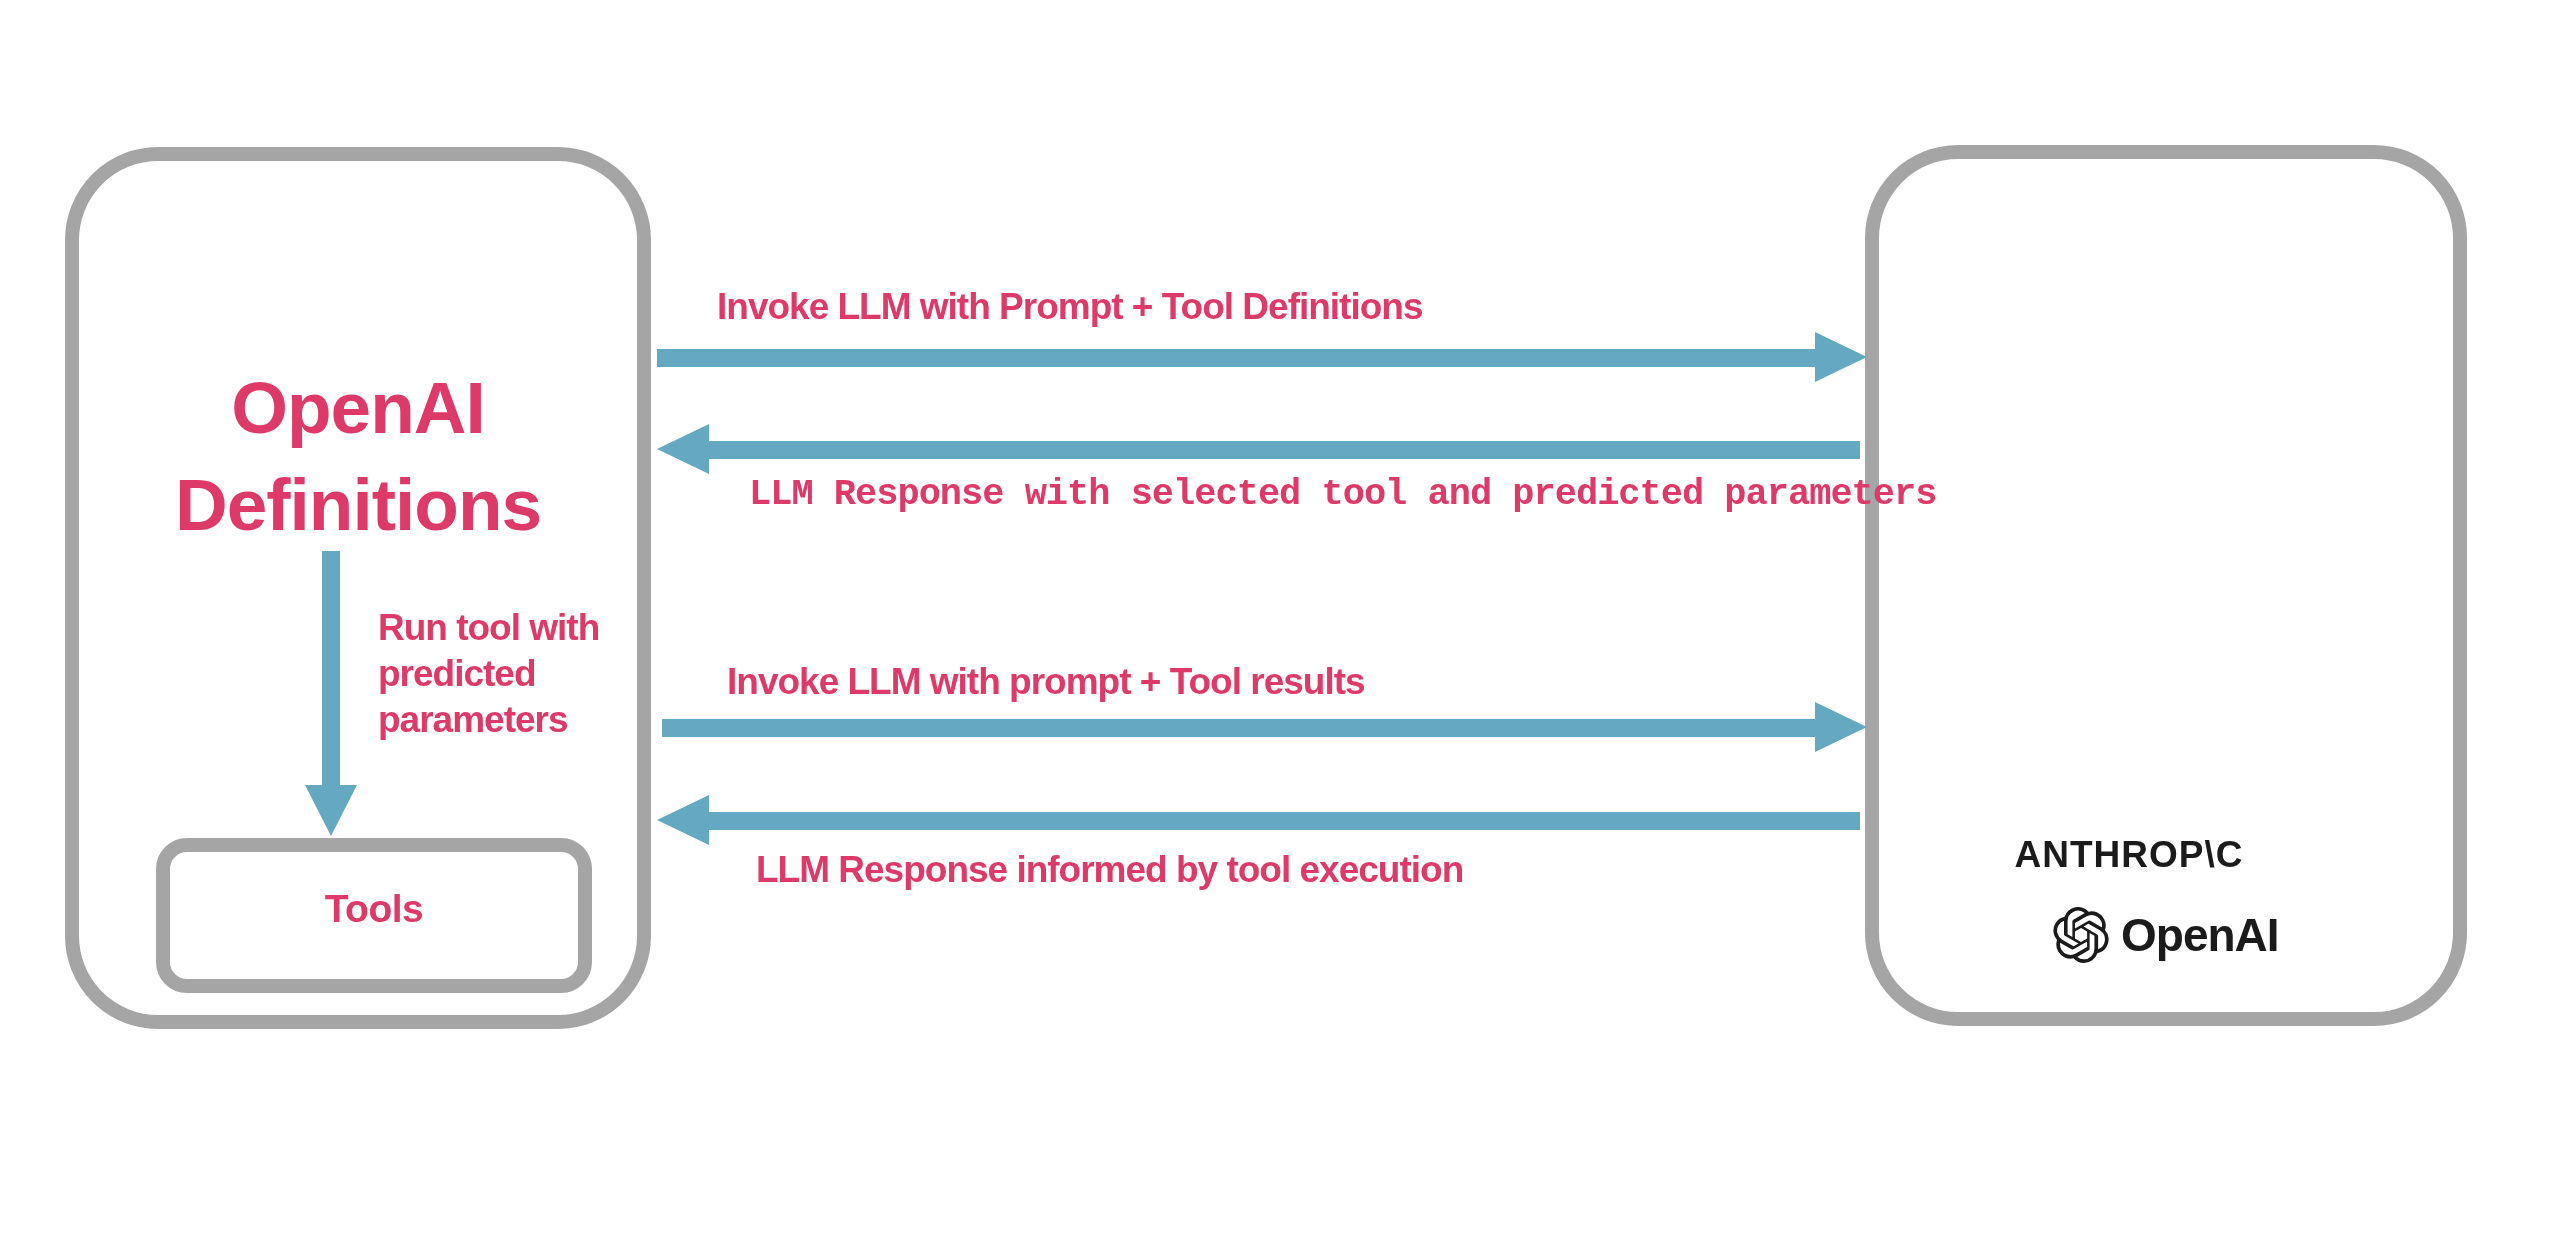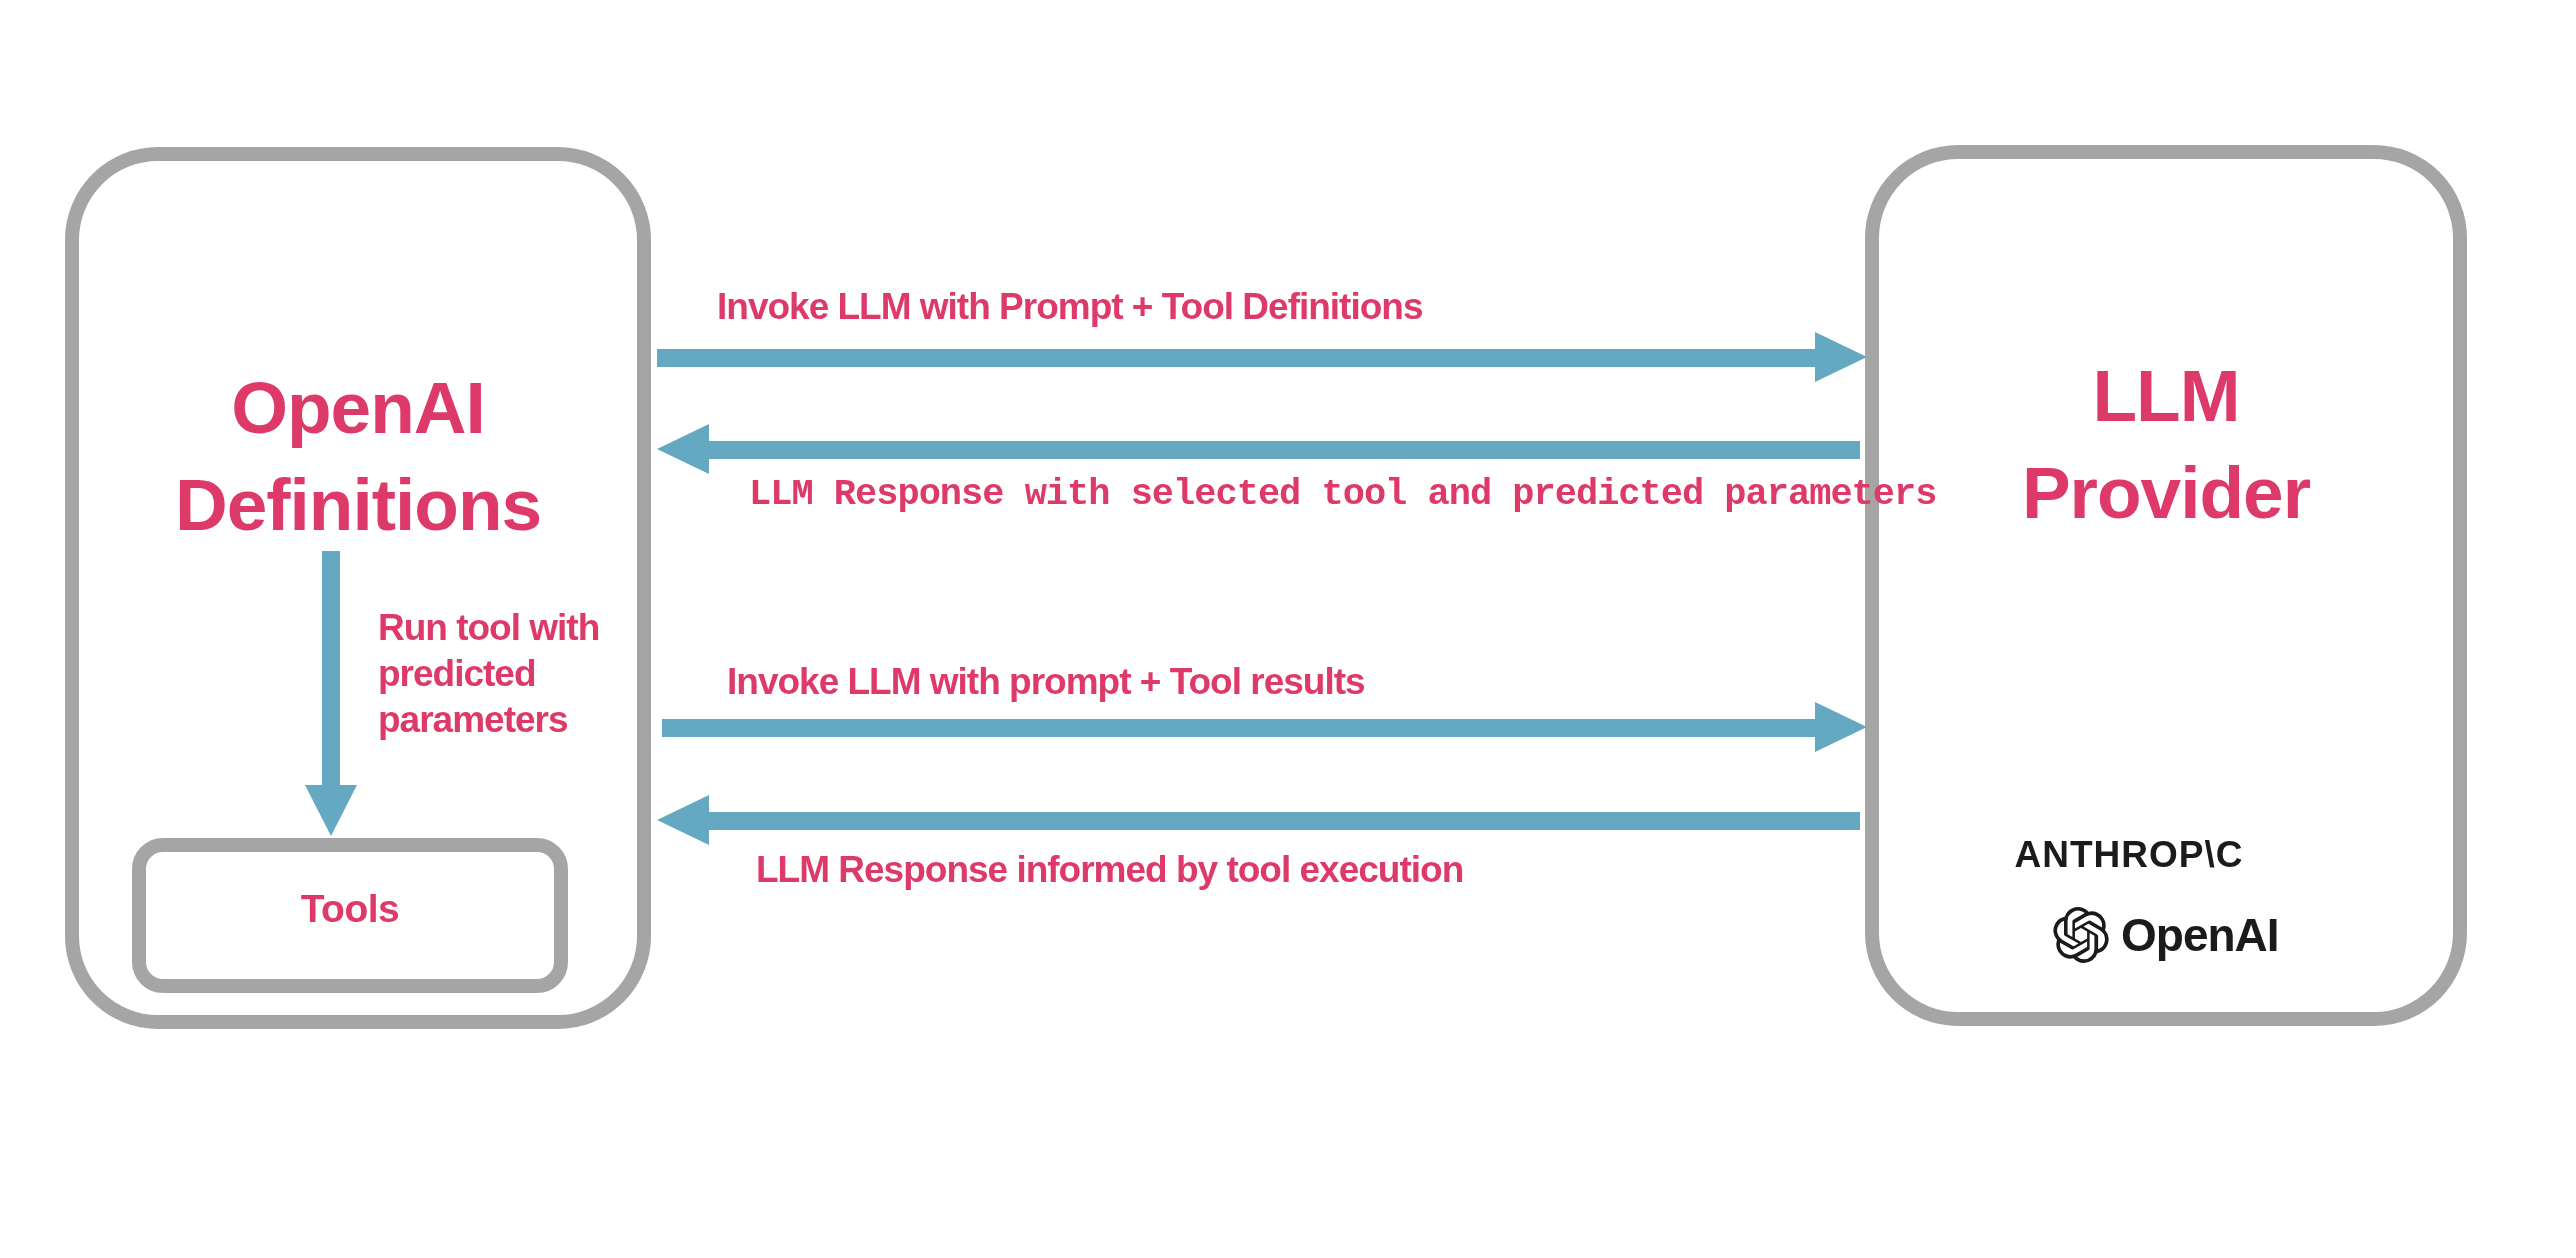--- a/index.html
+++ b/index.html
@@ -16,21 +16,21 @@
     overflow:hidden;
     font-family:"Liberation Sans", sans-serif;
   }
   .box{
     position:absolute;
     background:#ffffff;
     border:14.5px solid var(--gray);
     box-sizing:border-box;
   }
   .big-box{border-radius:93px;}
-  .small-box{border-radius:31px;}
+  .small-box{border-radius:31px;margin-left:24px;}
   .title{
     position:absolute;
     color:var(--pink);
     font-weight:bold;
     font-size:73px;
     line-height:97px;
     letter-spacing:-1px;
     text-align:center;
     white-space:nowrap;
   }
@@ -126,24 +126,20 @@
   <div class="flow-label multiline" style="left:370px;top:605px;">Run tool with
 predicted
 parameters</div>
 
   <div class="box small-box" style="left:132px;top:838px;width:436px;height:155px;">
     <div class="tools-inner">Tools</div>
   </div>
 
   <div class="box big-box" style="left:1865px;top:145px;width:602px;height:881px;"></div>
 
-  <div class="title" style="left:1865px;top:347px;width:602px;">
-    <span>LLM</span>
-    <span>Provider</span>
-  </div>
 
   <div class="anthropic-logo">ANTHROP\C</div>
 
   <div class="openai-logo">
     <svg viewBox="0 0 24 24" aria-hidden="true">
       <path fill="#1b1b1b" d="M22.2819 9.8211a5.9847 5.9847 0 0 0-.5157-4.9108 6.0462 6.0462 0 0 0-6.5098-2.9A6.0651 6.0651 0 0 0 4.9807 4.1818a5.9847 5.9847 0 0 0-3.9977 2.9 6.0462 6.0462 0 0 0 .7427 7.0966 5.98 5.98 0 0 0 .511 4.9107 6.051 6.051 0 0 0 6.5146 2.9001A5.9847 5.9847 0 0 0 13.2599 24a6.0557 6.0557 0 0 0 5.7718-4.2058 5.9894 5.9894 0 0 0 3.9977-2.9001 6.0557 6.0557 0 0 0-.7475-7.0729zm-9.022 12.6081a4.4755 4.4755 0 0 1-2.8764-1.0408l.1419-.0804 4.7783-2.7582a.7948.7948 0 0 0 .3927-.6813v-6.7369l2.02 1.1686a.071.071 0 0 1 .038.052v5.5826a4.504 4.504 0 0 1-4.4945 4.4944zm-9.6607-4.1254a4.4708 4.4708 0 0 1-.5346-3.0137l.142.0852 4.783 2.7582a.7712.7712 0 0 0 .7806 0l5.8428-3.3685v2.3324a.0804.0804 0 0 1-.0332.0615L9.74 19.9502a4.4992 4.4992 0 0 1-6.1408-1.6464zM2.3408 7.8956a4.485 4.485 0 0 1 2.3655-1.9728V11.6a.7664.7664 0 0 0 .3879.6765l5.8144 3.3543-2.0201 1.1685a.0757.0757 0 0 1-.071 0l-4.8303-2.7865A4.504 4.504 0 0 1 2.3408 7.8956zm16.5963 3.8558L13.1038 8.364 15.1192 7.2a.0757.0757 0 0 1 .071 0l4.8303 2.7913a4.4944 4.4944 0 0 1-.6765 8.1042v-5.6772a.79.79 0 0 0-.407-.667zm2.0107-3.0231l-.142-.0852-4.7735-2.7818a.7759.7759 0 0 0-.7854 0L9.409 9.2297V6.8974a.0662.0662 0 0 1 .0284-.0615l4.8303-2.7866a4.4992 4.4992 0 0 1 6.6802 4.66zM8.3065 12.863l-2.02-1.1638a.0804.0804 0 0 1-.038-.0567V6.0742a4.4992 4.4992 0 0 1 7.3757-3.4537l-.142.0805L8.704 5.459a.7948.7948 0 0 0-.3927.6813zm1.0976-2.3654l2.602-1.4998 2.6069 1.4998v2.9994l-2.5974 1.4997-2.6067-1.4997Z"></path>
     </svg>
     <span class="openai-word">OpenAI</span>
   </div>
 

